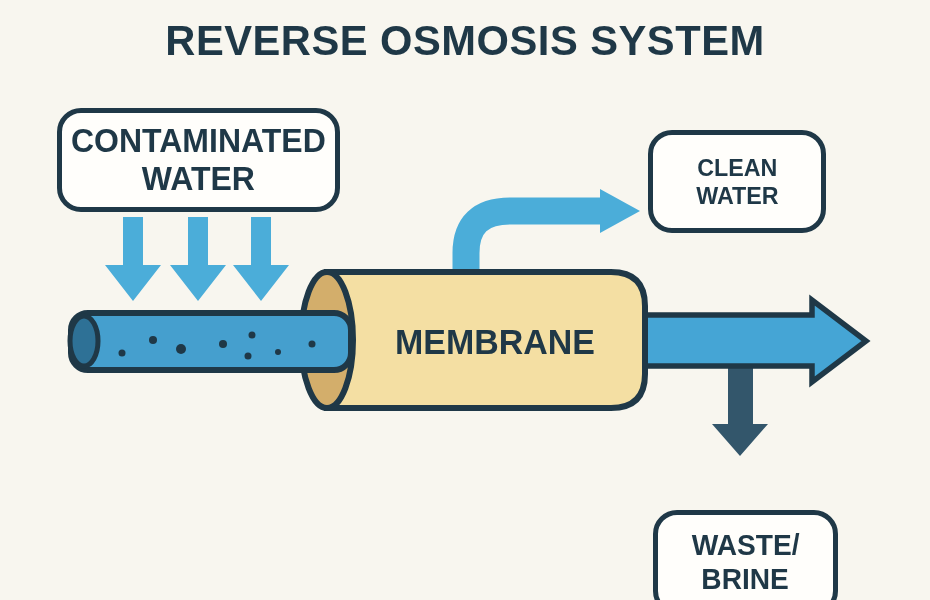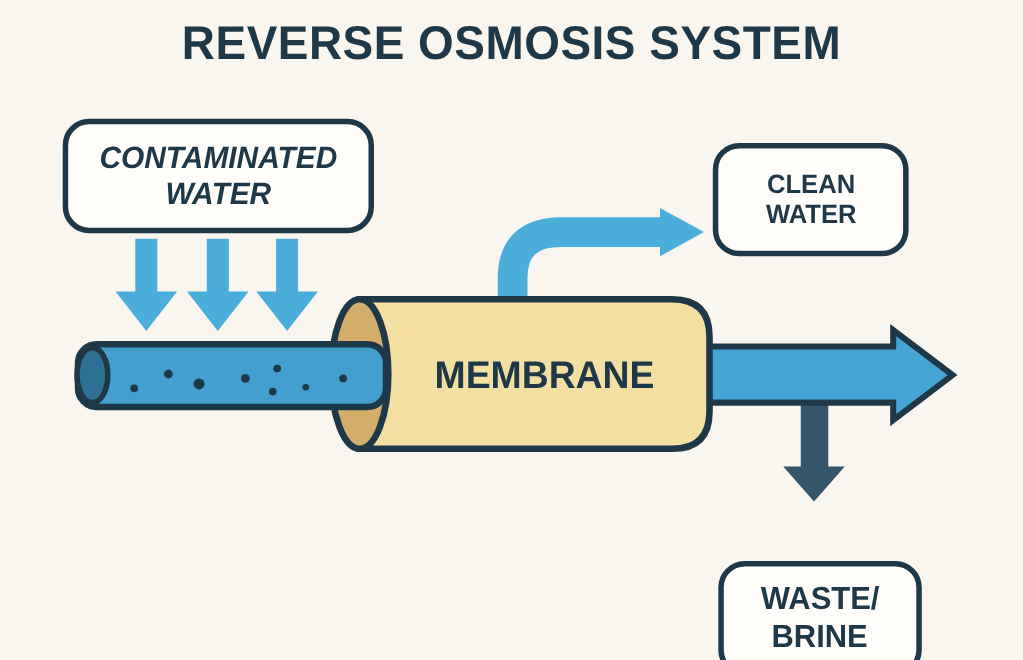--- a/index.html
+++ b/index.html
@@ -35,21 +35,21 @@
     flex-direction: column;
     align-items: center;
     justify-content: center;
     color: var(--navy, #1f3847);
     font-weight: bold;
     text-align: center;
     line-height: 1.16;
   }
   .label-box span { display: block; transform: scaleX(0.97); }
 
-  #box-contaminated { left: 57px;  top: 108px; width: 283px; height: 104px; font-size: 28px; font-style: italic; }
+  #box-contaminated { left: 57px;  top: 108px; width: 283px; height: 104px; font-size: 33px; }
   #box-clean        { left: 648px; top: 130px; width: 178px; height: 103px; font-size: 24px; }
   #box-waste        { left: 653px; top: 462px; width: 185px; height: 105px; font-size: 29px; margin-top: 48px; }
 
   .membrane-label {
     position: absolute;
     left: 350px; top: 322px;
     width: 290px;
     text-align: center;
     font-size: 35px;
     font-weight: bold;

